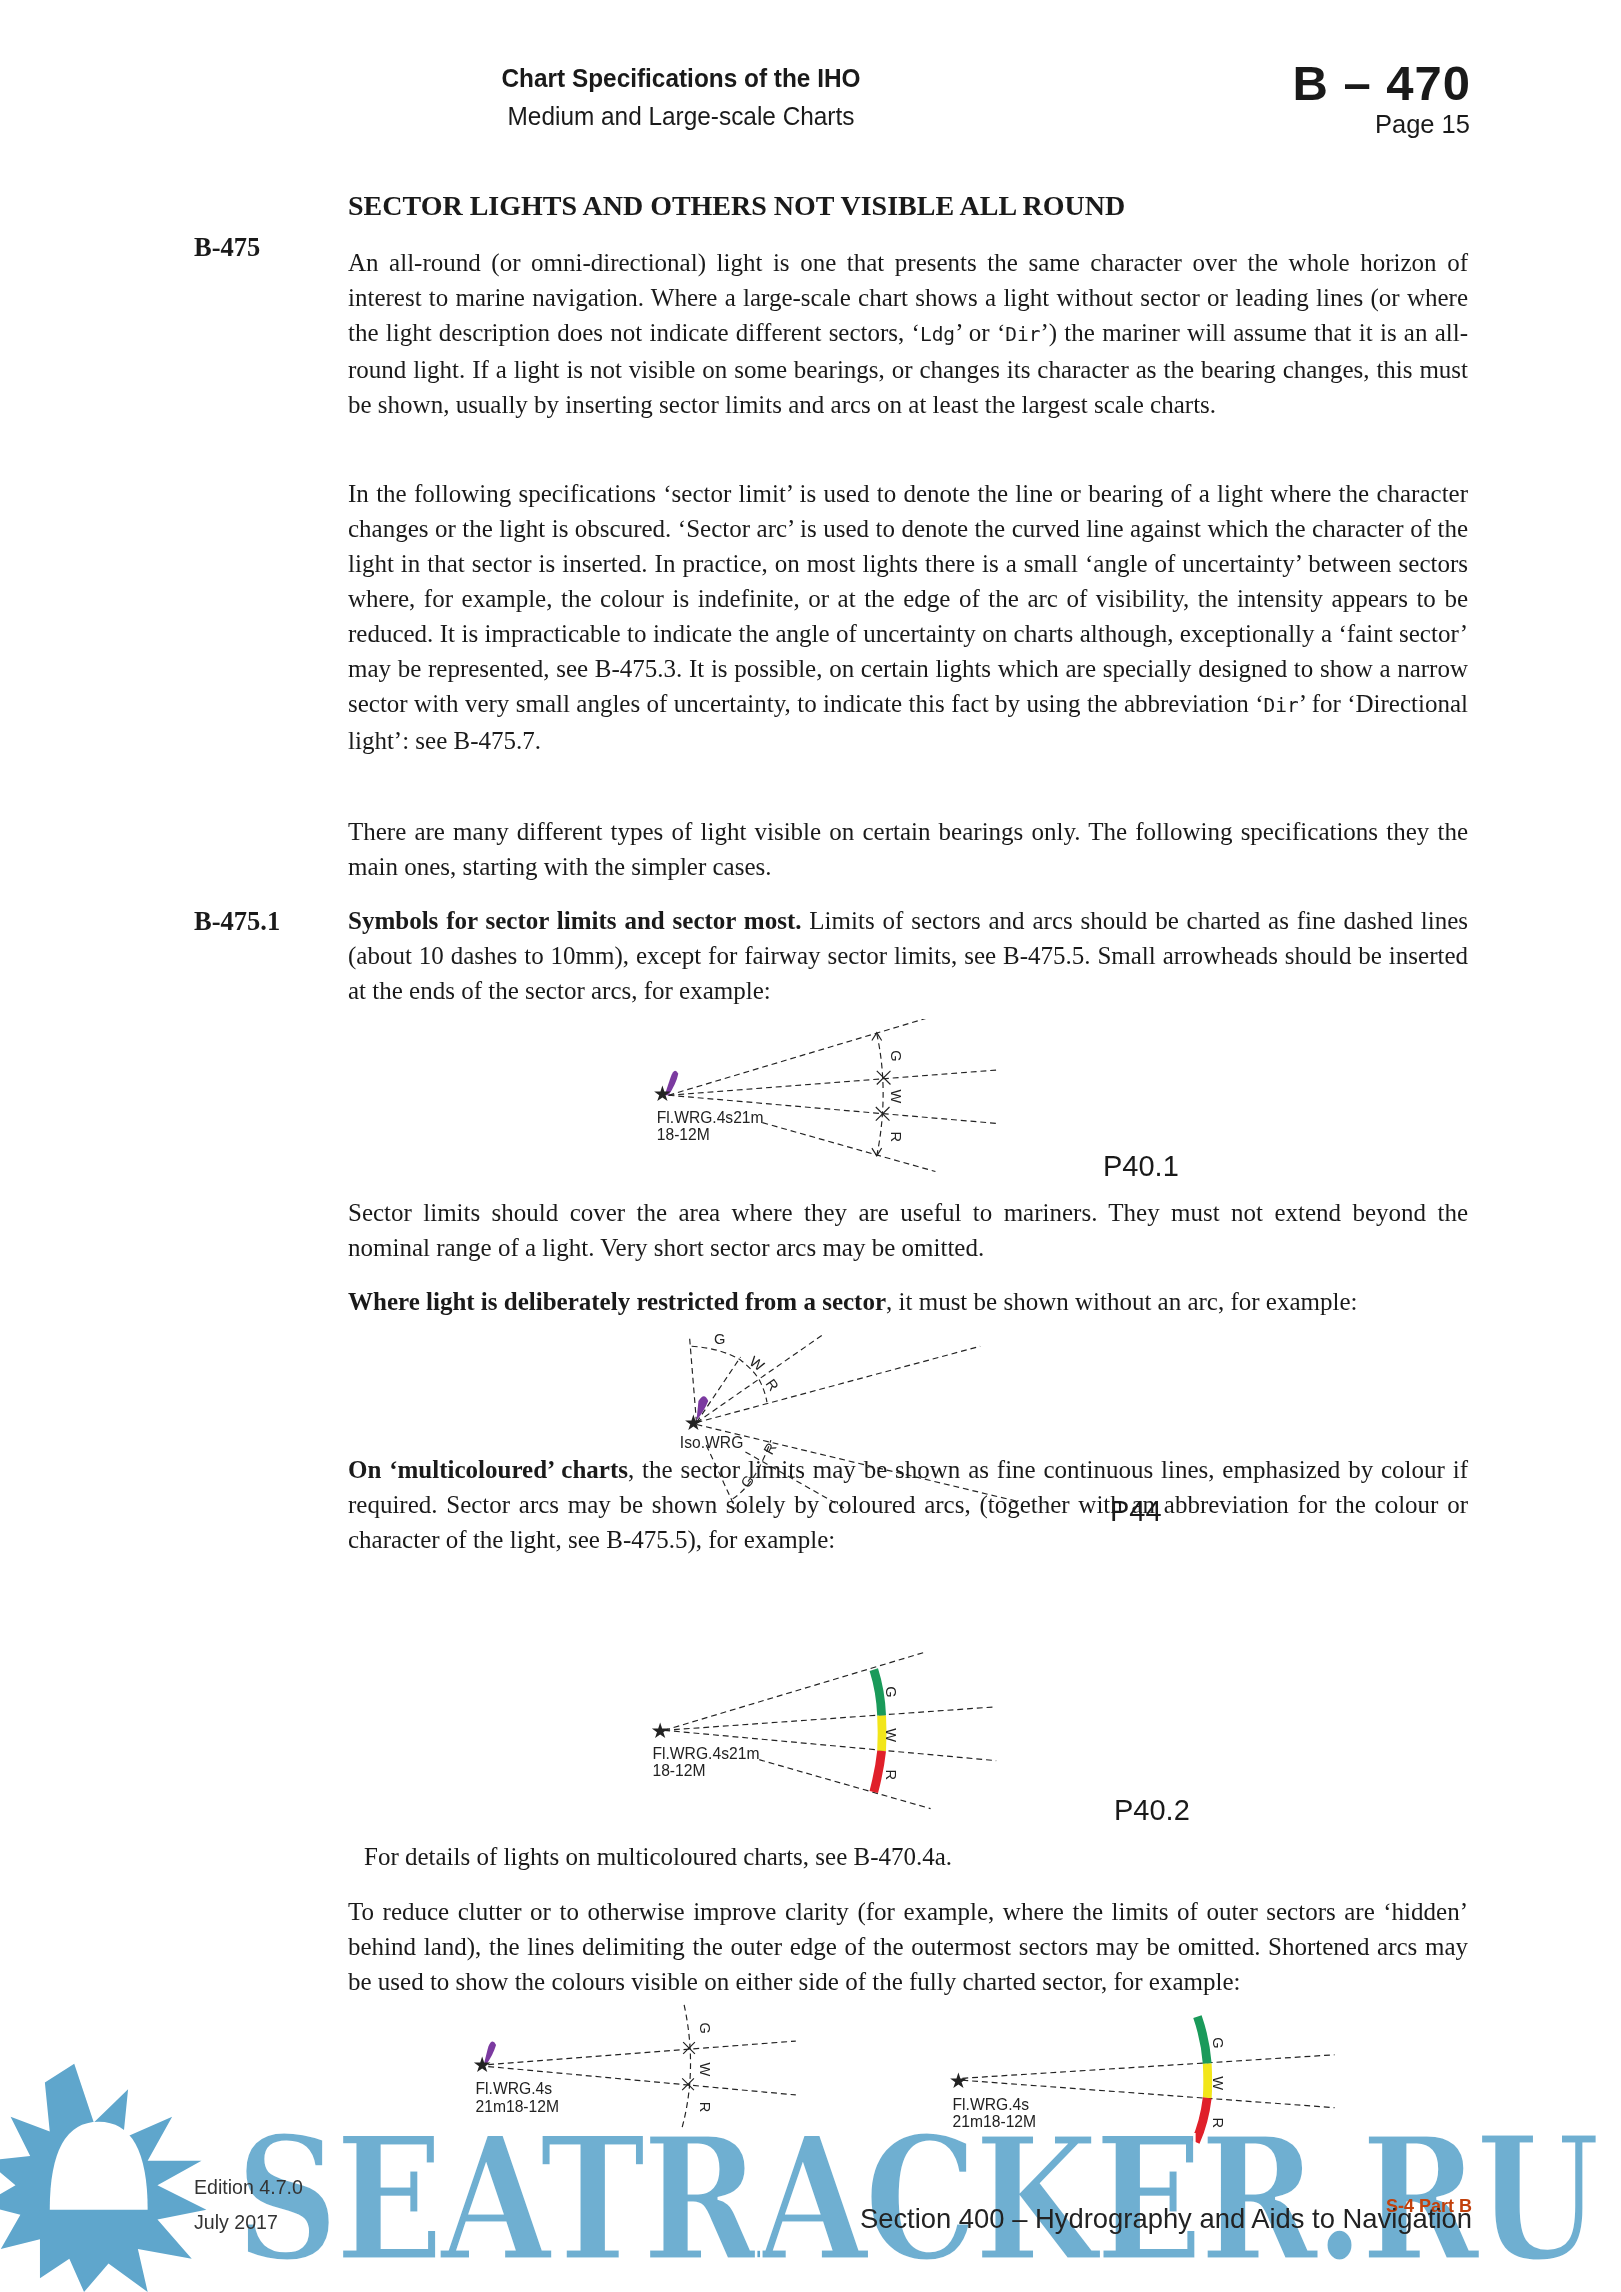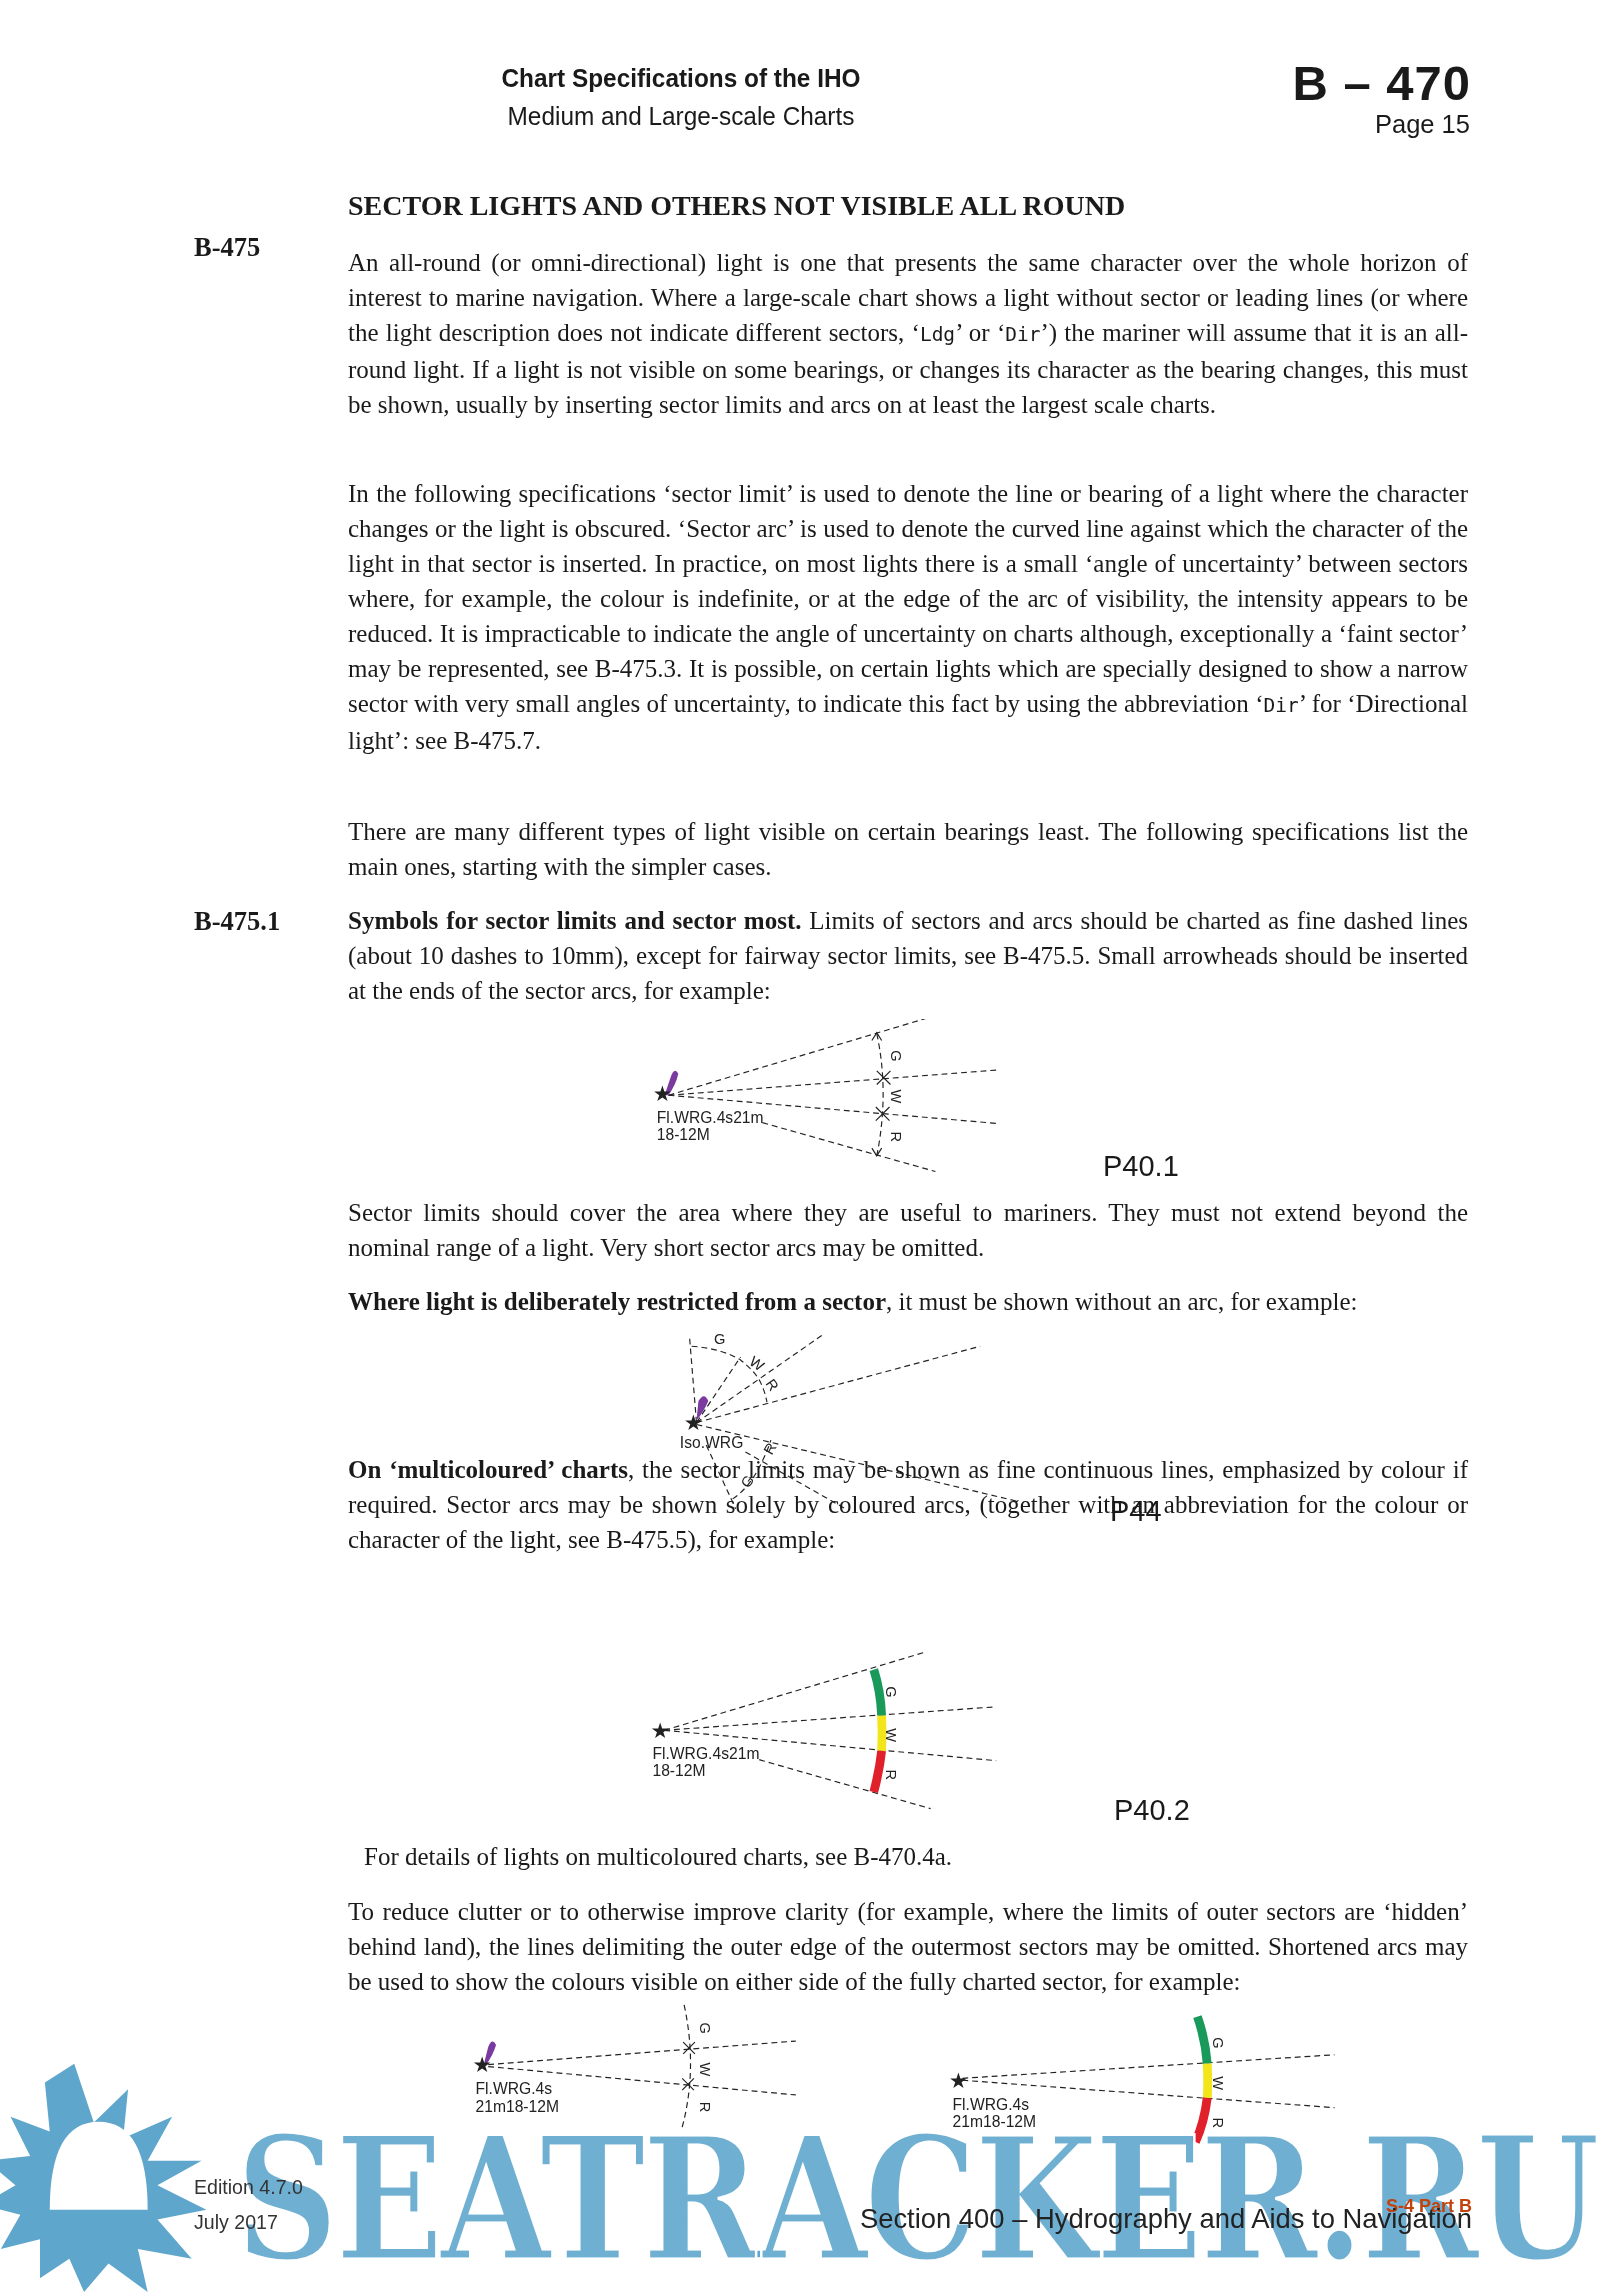--- a/index.html
+++ b/index.html
@@ -43,21 +43,21 @@
 <div class="sectitle serif">SECTOR LIGHTS AND OTHERS NOT VISIBLE ALL ROUND</div>
 
 <div class="para serif" style="top:245px;">
   <span>An all-round (or omni-directional) light is one that presents the same character over the whole horizon of interest to marine navigation. Where a large-scale chart shows a light without sector or leading lines (or where the light description does not indicate different sectors, ‘</span><span class="mono">Ldg</span><span>’ or ‘</span><span class="mono">Dir</span><span>’) the mariner will assume that it is an all-round light. If a light is not visible on some bearings, or changes its character as the bearing changes, this must be shown, usually by inserting sector limits and arcs on at least the largest scale charts.</span>
 </div>
 
 <div class="para serif" style="top:476px;">
   <span>In the following specifications ‘sector limit’ is used to denote the line or bearing of a light where the character changes or the light is obscured. ‘Sector arc’ is used to denote the curved line against which the character of the light in that sector is inserted. In practice, on most lights there is a small ‘angle of uncertainty’ between sectors where, for example, the colour is indefinite, or at the edge of the arc of visibility, the intensity appears to be reduced. It is impracticable to indicate the angle of uncertainty on charts although, exceptionally a ‘faint sector’ may be represented, see B-475.3. It is possible, on certain lights which are specially designed to show a narrow sector with very small angles of uncertainty, to indicate this fact by using the abbreviation ‘</span><span class="mono">Dir</span><span>’ for ‘Directional light’: see B-475.7.</span>
 </div>
 
-<div class="para serif" style="top:814px;">There are many different types of light visible on certain bearings least. The following specifications list the main ones, starting with the simpler cases.</div>
+<div class="para serif" style="top:814px;">There are many different types of light visible on certain bearings only. The following specifications they the main ones, starting with the simpler cases.</div>
 
 <div class="secnum serif" style="top:906px; font-weight:bold;">B-475.1</div>
 <div class="para serif" style="top:903px;">
   <b>Symbols for sector limits and sector most.</b><span> Limits of sectors and arcs should be charted as fine dashed lines (about 10 dashes to 10mm), except for fairway sector limits, see B-475.5. Small arrowheads should be inserted at the ends of the sector arcs, for example:</span>
 </div>
 
 <svg class="fig" style="left:627px; top:1019px;" width="568" height="176" viewBox="0 0 580 180">
   <g stroke="#222" stroke-width="1.2" stroke-dasharray="6,4" fill="none">
     <line x1="42" y1="78" x2="310" y2="-2"></line>
     <line x1="42" y1="78" x2="380" y2="52"></line>

